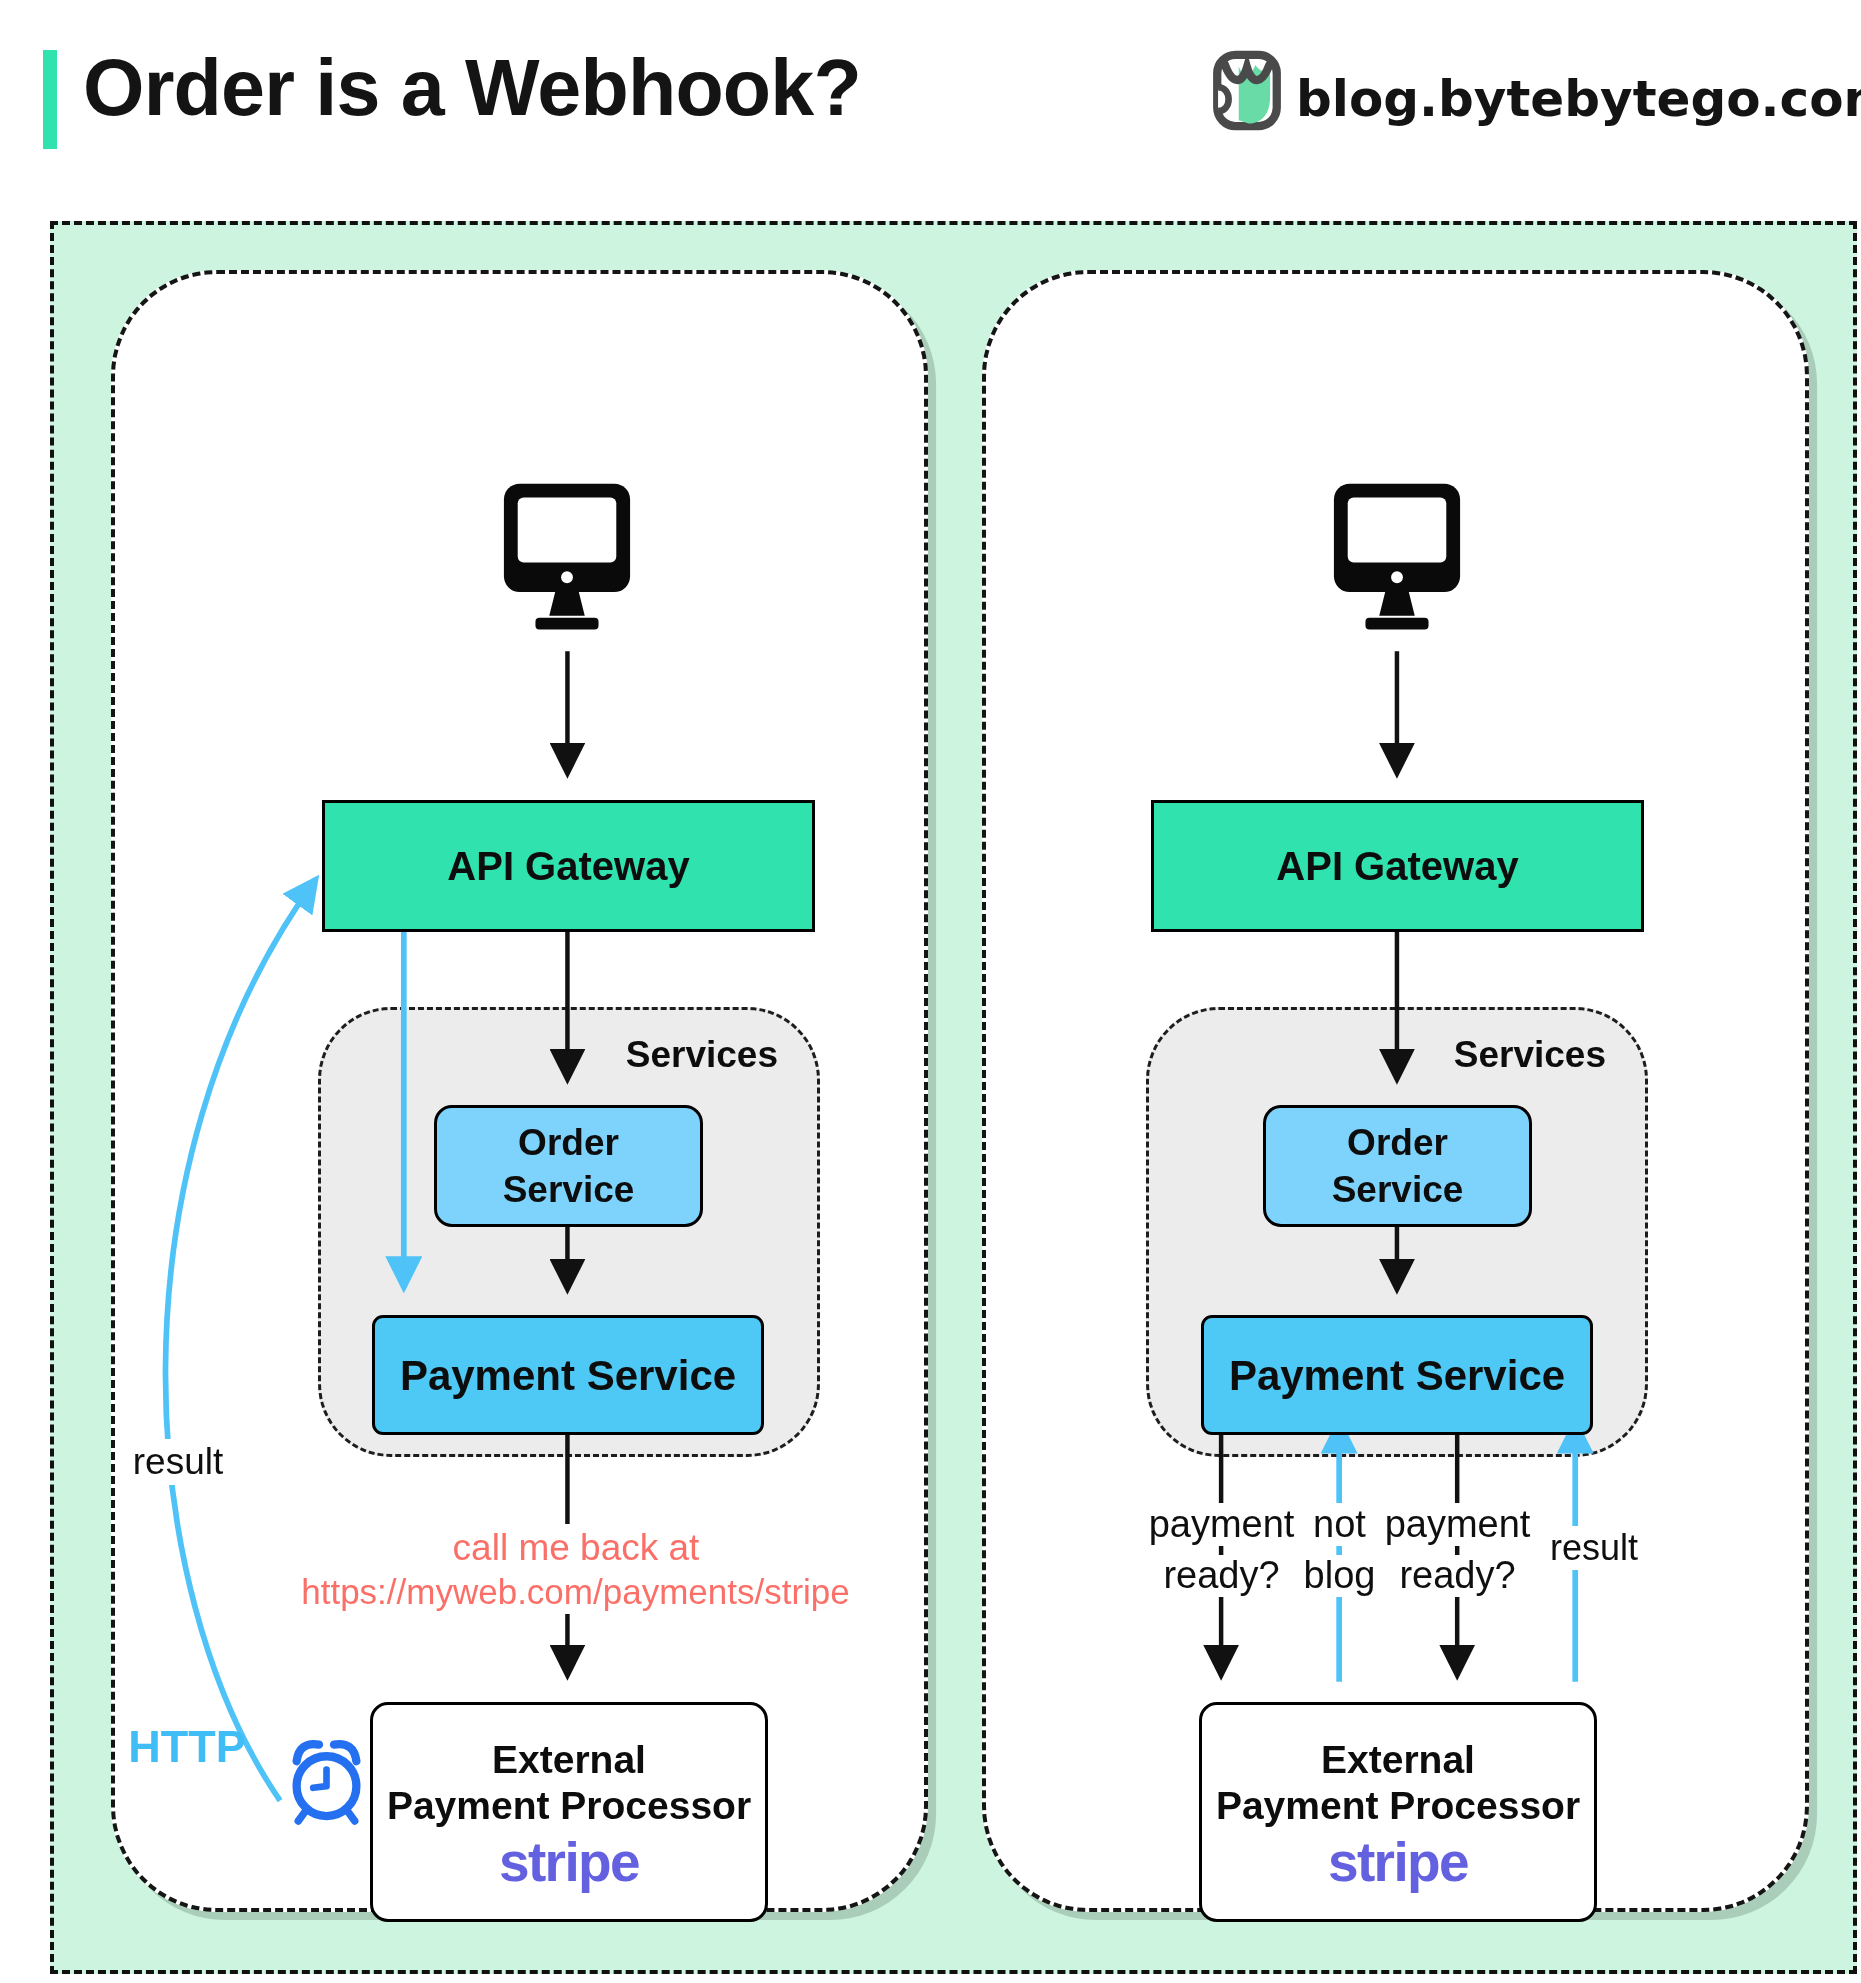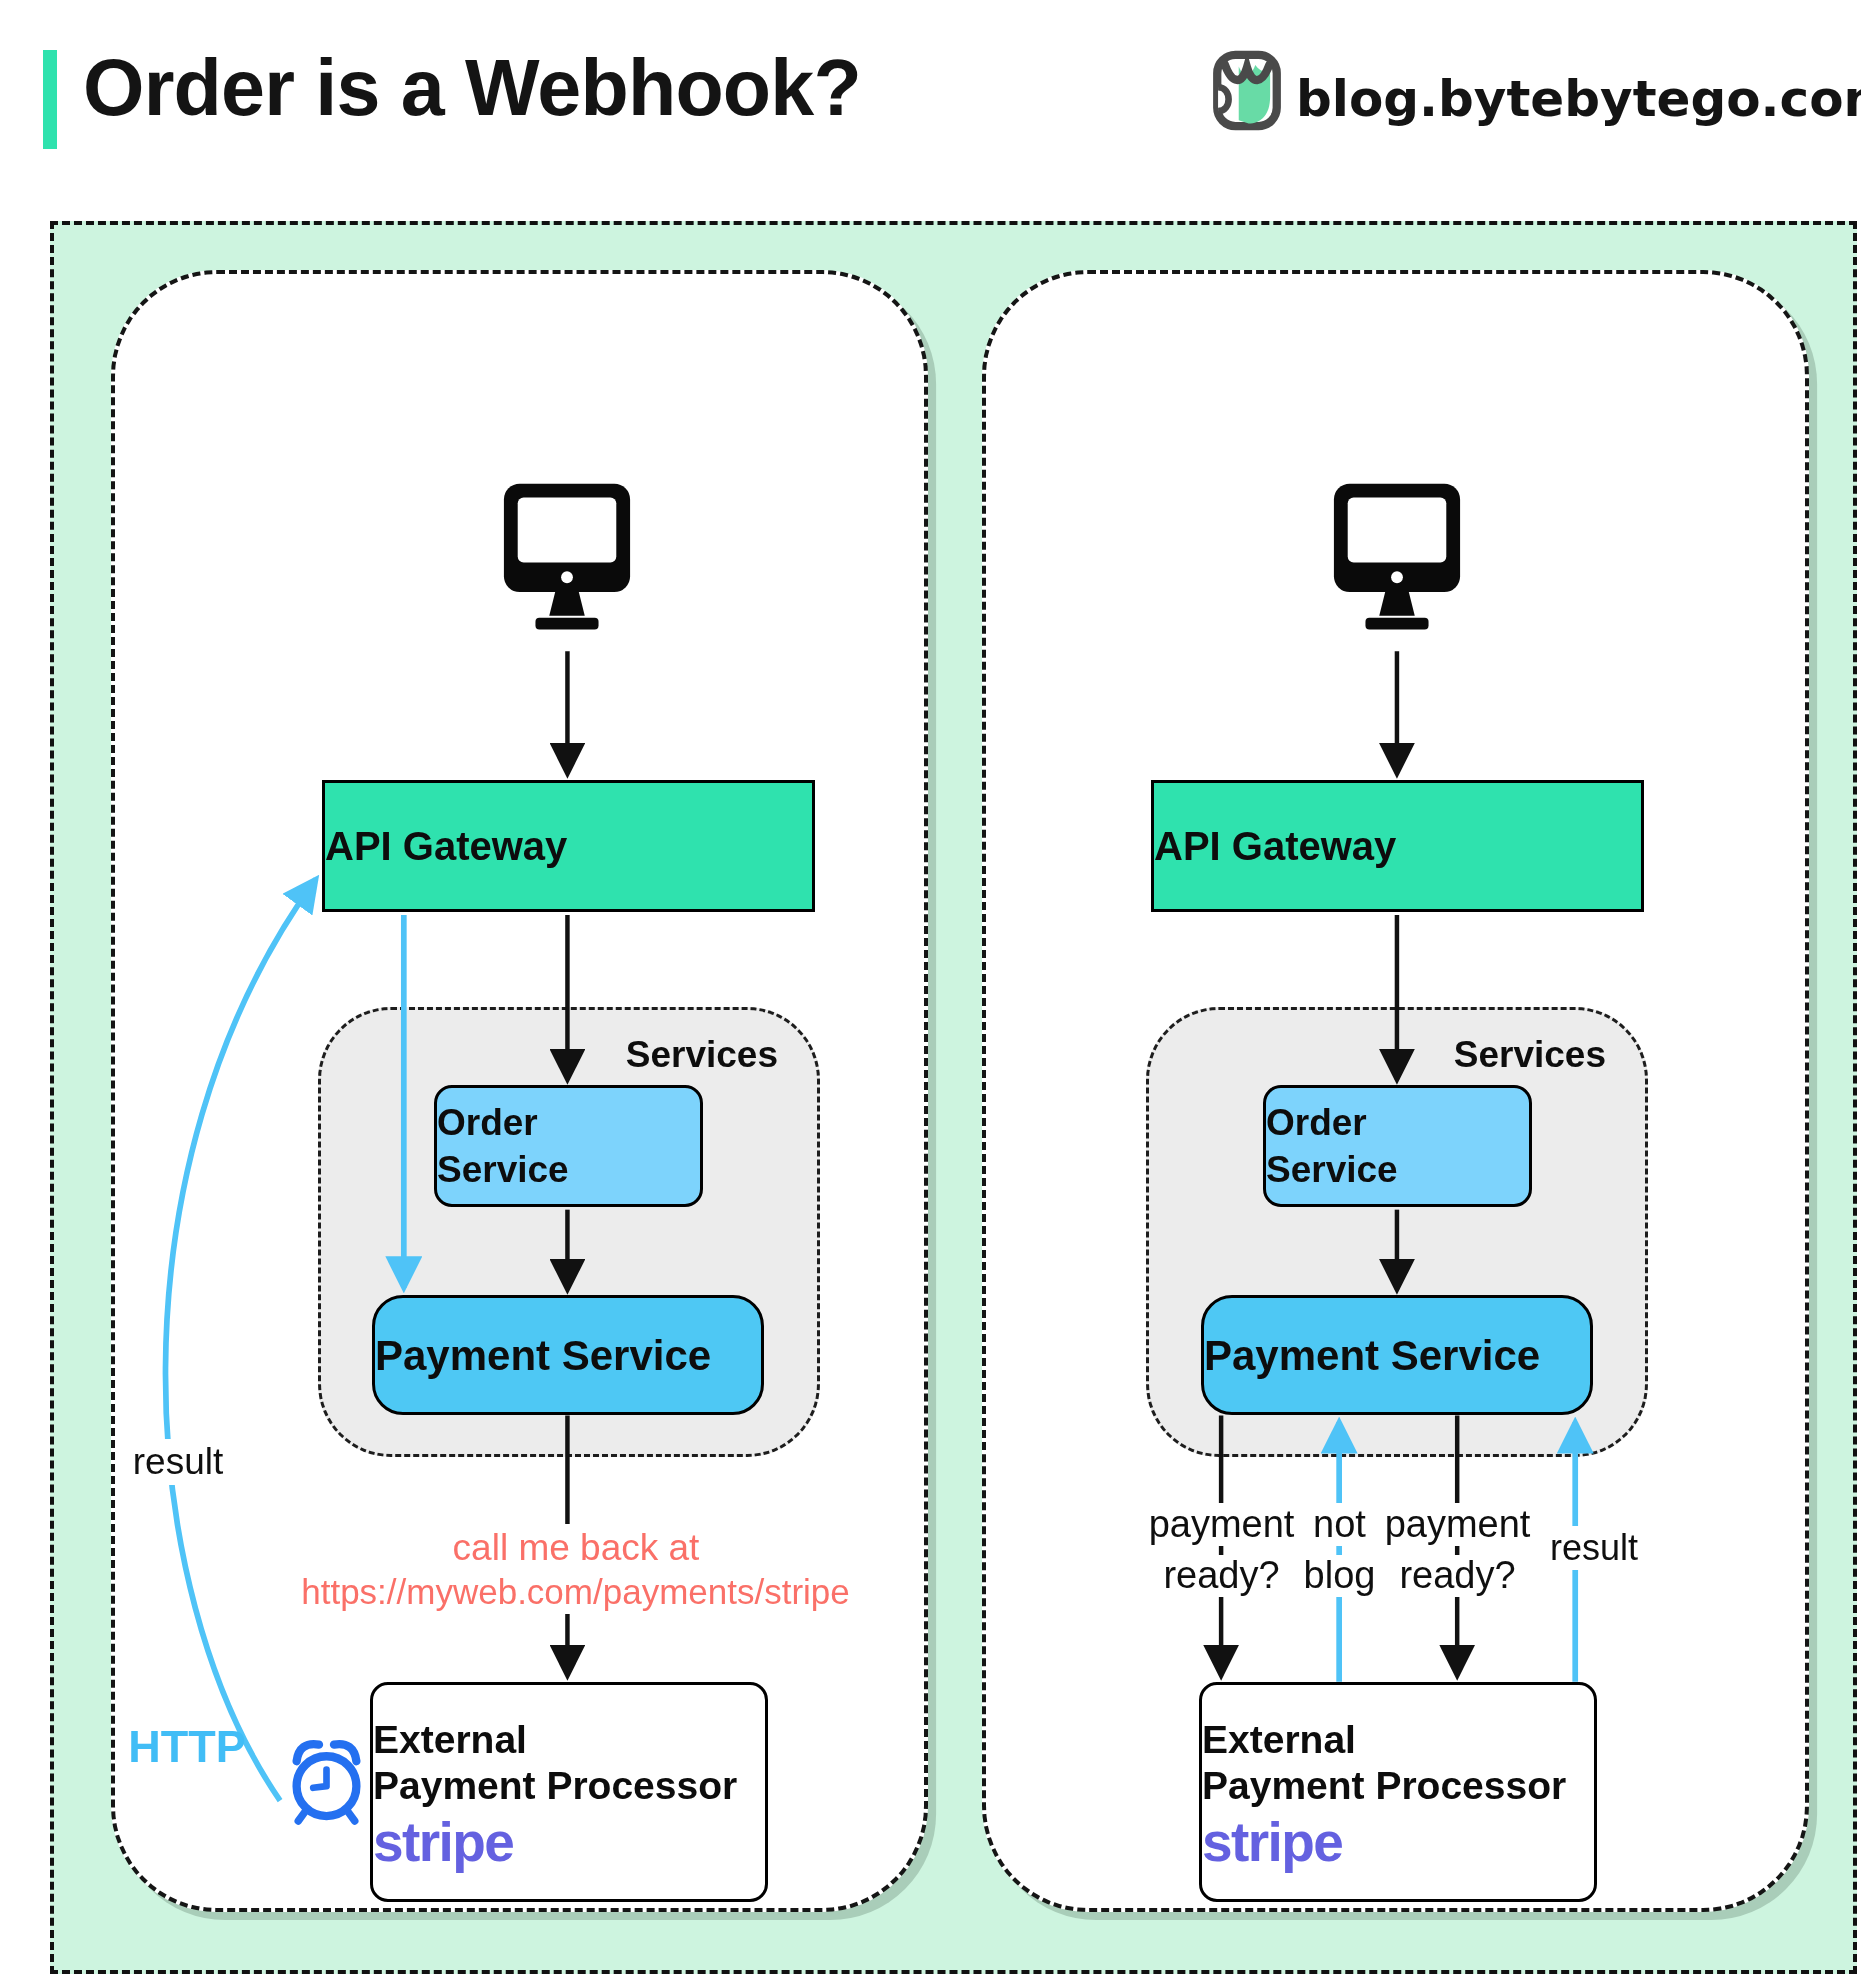--- a/index.html
+++ b/index.html
@@ -26,29 +26,29 @@
   .panel-title::first-letter{font-size:1.32em;}
   .panel-title.left{left:111px;top:287px;width:817px;}
   .panel-title.right{left:982px;top:287px;width:827px;}
   
   .services-box{position:absolute;width:502px;height:450px;top:1007px;background:var(--servicesgray);
     border:3.3px dashed #1d1d1d;border-radius:73px;box-sizing:border-box;}
   .services-box.left{left:318px;}
   .services-box.right{left:1146px;}
   .services-label{position:absolute;top:24.4px;right:39px;font-size:37px;font-weight:bold;color:#0d0d0d;}
   
-  .node{position:absolute;box-sizing:border-box;border:3.3px solid #000;color:#0d0d0d;}
+  .node{position:absolute;box-sizing:border-box;border:3.3px solid #000;text-align:center;color:#0d0d0d;margin-top:20px;}
   .api-box{width:493px;height:132px;top:780px;background:var(--teal);font-size:40px;font-weight:bold;line-height:127px;}
   .api-box.left{left:322px;}
   .api-box.right{left:1151px;}
   .order-box{width:269px;height:122px;top:1085px;background:#7dd3fc;border-radius:18px;
     font-size:37px;font-weight:bold;line-height:47px;padding-top:11.4px;}
   .order-box.left{left:434px;}
   .order-box.right{left:1263px;}
-  .pay-box{width:392px;height:120px;top:1295px;background:var(--payblue);border-radius:31px;
+  .pay-box{width:392px;height:120px;top:1295px;background:var(--payblue);border-radius:11px;
     font-size:42px;font-weight:bold;line-height:116px;}
   .pay-box.left{left:372px;}
   .pay-box.right{left:1201px;}
   .ext-box{width:398px;height:220px;top:1682px;background:#fff;border-radius:18px;
     font-size:39px;font-weight:bold;line-height:46px;padding-top:32px;}
   .ext-box.left{left:370px;}
   .ext-box.right{left:1199px;}
   .stripe-brand{display:block;margin-top:4.9px;font-size:55px;font-weight:bold;
     color:var(--stripe);letter-spacing:-1.6px;line-height:57px;}
   

